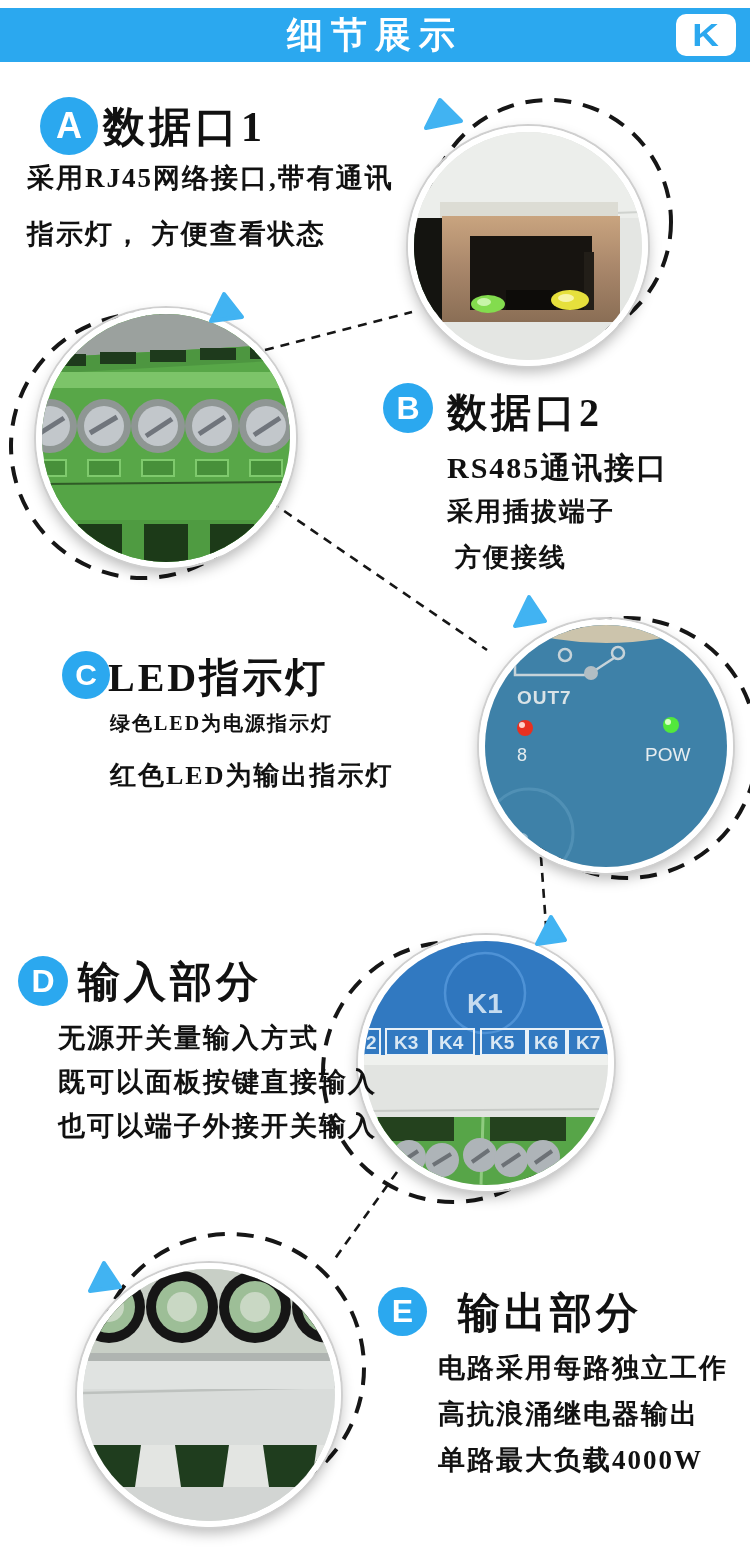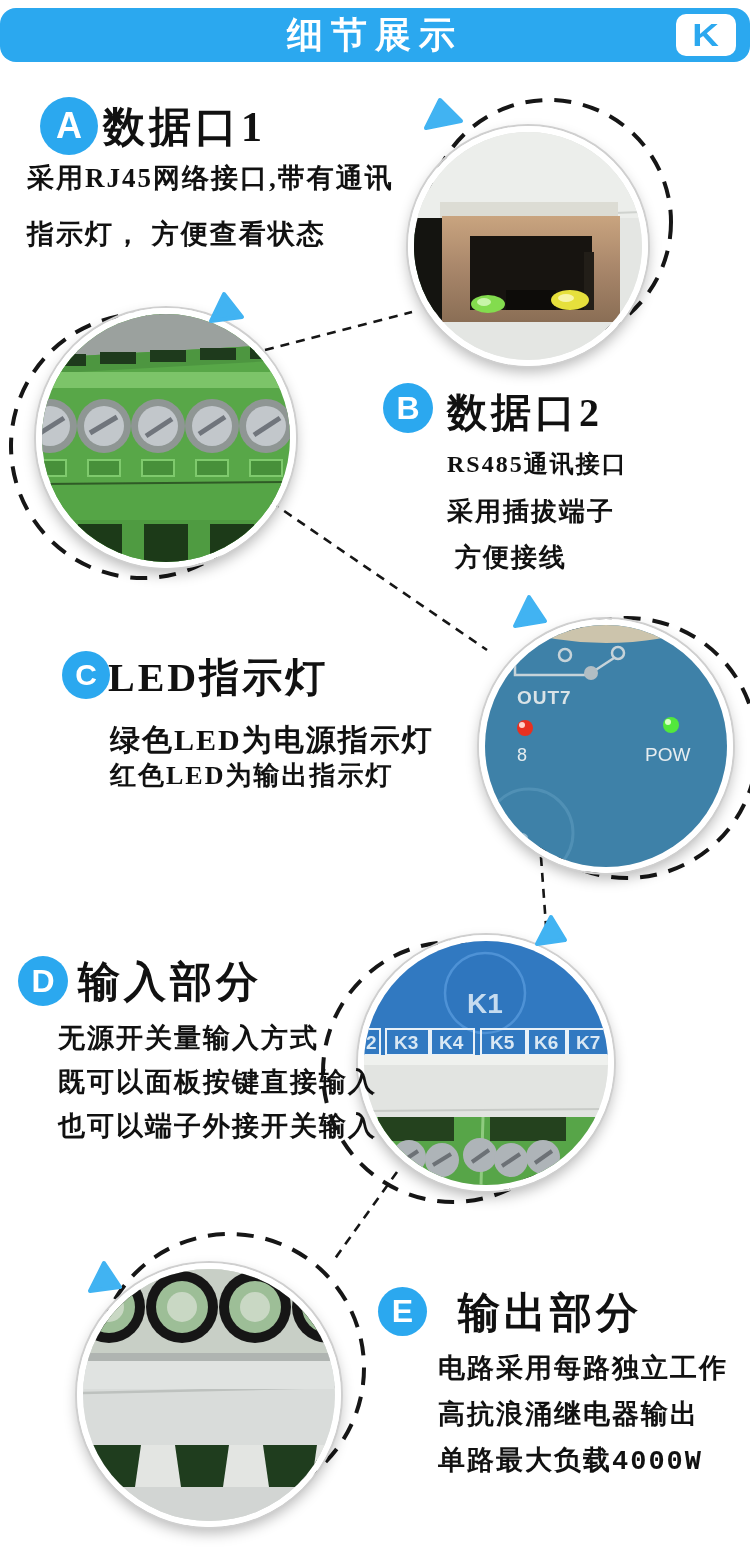--- a/index.html
+++ b/index.html
@@ -1,19 +1,19 @@
 <!DOCTYPE html>
 <html style="--accent: #2BA8EF;"><head>
 <meta charset="utf-8">
 <style>
   html,body{margin:0;padding:0;background:#ffffff;}
   .page{position:relative;width:750px;height:1567px;background:#fff;overflow:hidden;
         font-family:"Liberation Serif","DejaVu Serif",serif;color:#111;}
   
-  .topbar{position:absolute;left:0;top:8px;width:750px;height:54px;background:var(--accent,#2BA8EF);border-radius:16px;}
+  .topbar{position:absolute;left:0;top:8px;width:750px;height:54px;background:var(--accent,#2BA8EF);}
   .topbar-title{position:absolute;left:0;top:0;width:100%;height:54px;line-height:54px;
         text-align:center;color:#fff;font-size:36px;font-weight:bold;letter-spacing:8px;}
   .brand{position:absolute;right:14px;top:6px;width:60px;height:42px;background:#fff;border-radius:10px;
         display:flex;align-items:center;justify-content:center;}
   .brand span{color:var(--accent,#2BA8EF);font-family:"Liberation Sans","DejaVu Sans",sans-serif;
         font-weight:bold;font-size:32px;transform:scaleX(1.15);}
   
   .overlay{position:absolute;left:0;top:0;pointer-events:none;}
   .under{z-index:1;} .over{z-index:5;}
   
@@ -275,40 +275,40 @@
     <span>A</span>
     </div>
   <div class="sec-title" style="left:103px;top:99px;font-size:42px;">数据口1</div>
   <div class="sec-line" style="left:27px;top:160px;">采用RJ45网络接口,带有通讯</div>
   <div class="sec-line" style="left:27px;top:216px;">指示灯， 方便查看状态</div>
 
   <div class="badge" style="left:383px;top:383px;width:50px;height:50px;font-size:32px;">
     <span>B</span>
     </div>
   <div class="sec-title" style="left:447px;top:385px;font-size:40px;">数据口2</div>
-  <div class="sec-line" style="left:447px;top:448px;font-size:24px;font-family:Liberation Serif, serif;">RS485通讯接口</div>
+  <div class="sec-line" style="left:447px;top:448px;font-size:30px;font-family:Liberation Serif, serif;">RS485通讯接口</div>
   <div class="sec-line" style="left:447px;top:494px;font-size:26px;">采用插拔端子</div>
   <div class="sec-line" style="left:447px;top:540px;font-size:26px;margin-left:8px;">方便接线</div>
 
   <div class="badge" style="left:62px;top:651px;width:48px;height:48px;font-size:30px;">
     <span>C</span>
     </div>
   <div class="sec-title" style="left:108px;top:650px;font-size:40px;letter-spacing:3px;">LED指示灯</div>
-  <div class="sec-line" style="left:110px;top:710px;font-size:30px;margin-top:10px;">绿色LED为电源指示灯</div>
+  <div class="sec-line" style="left:110px;top:710px;font-size:20px;">绿色LED为电源指示灯</div>
   <div class="sec-line" style="left:110px;top:758px;font-size:26px;">红色LED为输出指示灯</div>
 
   <div class="badge" style="left:18px;top:956px;width:50px;height:50px;font-size:32px;">
     <span>D</span>
     </div>
   <div class="sec-title" style="left:78px;top:954px;font-size:42px;">输入部分</div>
   <div class="sec-line" style="left:58px;top:1064px;">既可以面板按键直接输入</div>
   <div class="sec-line" style="left:58px;top:1020px;">无源开关量输入方式</div>
   <div class="sec-line" style="left:58px;top:1108px;">也可以端子外接开关输入</div>
 
   <div class="badge" style="left:378px;top:1287px;width:49px;height:49px;font-size:32px;">
     <span>E</span>
     </div>
   <div class="sec-title" style="left:438px;top:1285px;font-size:42px;margin-left:20px;">输出部分</div>
   <div class="sec-line" style="left:438px;top:1350px;">电路采用每路独立工作</div>
   <div class="sec-line" style="left:438px;top:1396px;">高抗浪涌继电器输出</div>
-  <div class="sec-line" style="left:438px;top:1442px;font-family:Liberation Mono, monospace;">单路最大负载4000W</div>
+  <div class="sec-line" style="left:438px;top:1442px;">单路最大负载4000W</div>
 
 </div>
 
 </body></html>

